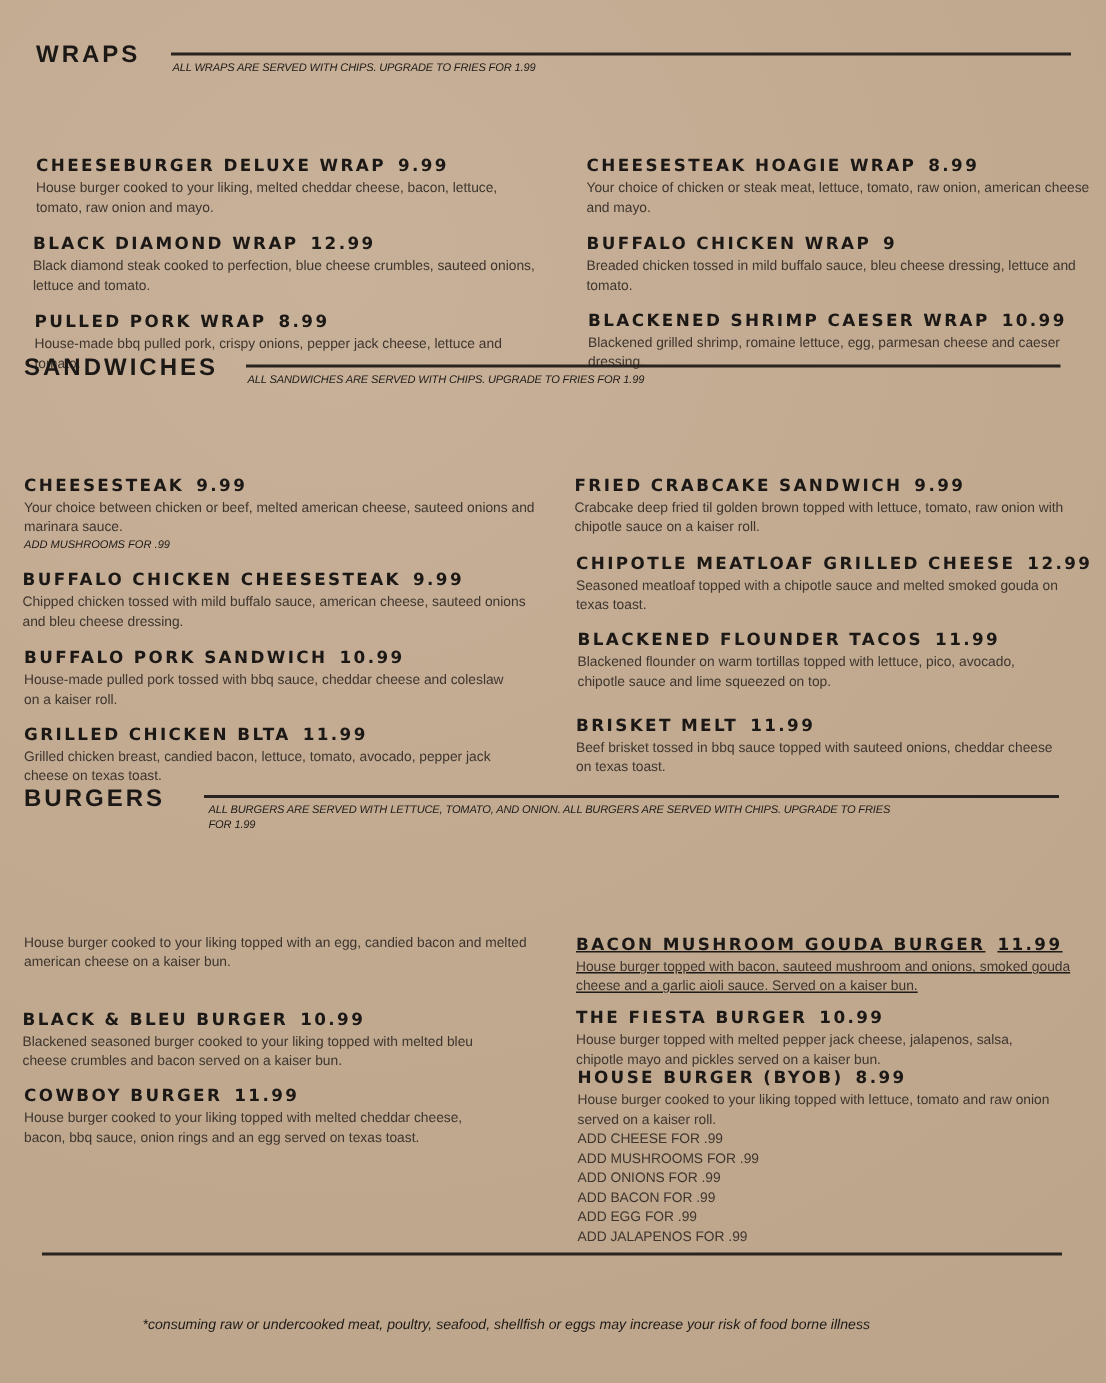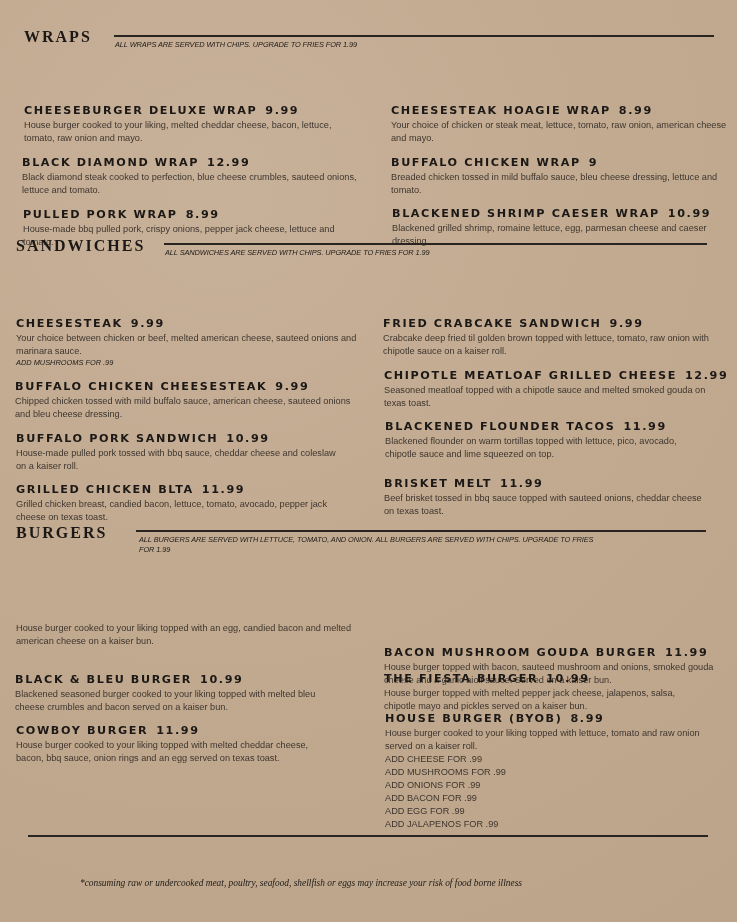--- a/index.html
+++ b/index.html
@@ -7,21 +7,21 @@
     width: 737px; height: 922px;
     background: #c2ab92;
     background-image: radial-gradient(circle at 30% 20%, #c8b199 0%, #c1aa90 45%, #bca48a 100%);
     font-family: "Liberation Sans", sans-serif;
     color: #1e1a17;
     position: relative;
     overflow: hidden;
   }
   .abs { position: absolute; }
   .section-title {
-    font-family: Liberation Serif, serif;
+    font-family: Liberation Sans, sans-serif;
     font-weight: bold;
     font-size: 16px;
     letter-spacing: 2px;
     color: #1c1816;
   }
   .rule { height: 1.5px; background: #2a2420; }
   .note {
     font-family: "Liberation Sans", sans-serif;
     font-style: italic;
     font-size: 7.4px;
@@ -148,33 +148,33 @@
   <div class="item-desc">House burger cooked to your liking topped with an egg, candied bacon and melted american cheese on a kaiser bun.</div>
 </div>
 <div class="item" style="left:15px; top:625px; width:320px;">
   <div class="item-name"><span>BLACK &amp; BLEU BURGER</span><span class="price">10.99</span></div>
   <div class="item-desc">Blackened seasoned burger cooked to your liking topped with melted bleu cheese crumbles and bacon served on a kaiser bun.</div>
 </div>
 <div class="item" style="left:16px; top:676px; width:310px;">
   <div class="item-name"><span>COWBOY BURGER</span><span class="price">11.99</span></div>
   <div class="item-desc">House burger cooked to your liking topped with melted cheddar cheese, bacon, bbq sauce, onion rings and an egg served on texas toast.</div>
 </div>
-<div class="item" style="left:384px; top:598px; width:345px;">
+<div class="item" style="left:384px; top:575px; width:345px;text-decoration:underline;">
   <div class="item-name"><span>BACON MUSHROOM GOUDA BURGER</span><span class="price">11.99</span></div>
   <div class="item-desc">House burger topped with bacon, sauteed mushroom and onions, smoked gouda cheese and a garlic aioli sauce. Served on a kaiser bun.</div>
 </div>
 <div class="item" style="left:384px; top:624px; width:325px;">
   <div class="item-name"><span>THE FIESTA BURGER</span><span class="price">10.99</span></div>
   <div class="item-desc">House burger topped with melted pepper jack cheese, jalapenos, salsa, chipotle mayo and pickles served on a kaiser bun.</div>
 </div>
 <div class="item" style="left:385px; top:664px; width:330px;">
   <div class="item-name"><span>HOUSE BURGER (BYOB)</span><span class="price">8.99</span></div>
   <div class="item-desc">House burger cooked to your liking topped with lettuce, tomato and raw onion served on a kaiser roll.</div>
   <div class="addon">ADD CHEESE FOR .99</div>
   <div class="addon">ADD MUSHROOMS FOR .99</div>
   <div class="addon">ADD ONIONS FOR .99</div>
   <div class="addon">ADD BACON FOR .99</div>
   <div class="addon">ADD EGG FOR .99</div>
   <div class="addon">ADD JALAPENOS FOR .99</div>
 </div>
 
 <div class="abs rule" style="left:28px; top:835px; width:680px;"></div>
-<div class="abs footer-note" style="left:80px; top:877px; width:530px;font-family:Liberation Serif, serif;">*consuming raw or undercooked meat, poultry, seafood, shellfish or eggs may increase your risk of food borne illness</div>
+<div class="abs footer-note" style="left:95px; top:877px; width:530px;">*consuming raw or undercooked meat, poultry, seafood, shellfish or eggs may increase your risk of food borne illness</div>
 
 </body></html>

